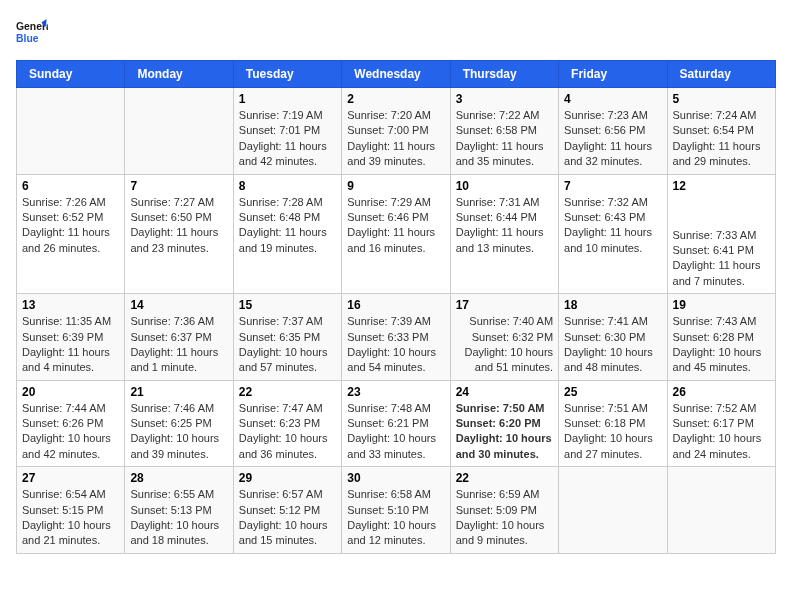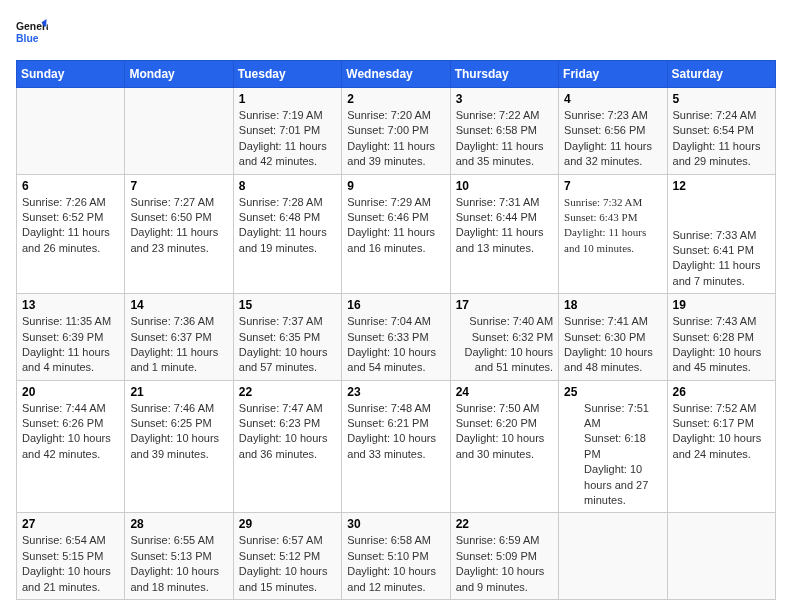--- a/index.html
+++ b/index.html
@@ -36,21 +36,21 @@
       color: #444;
     }
     table {
       width: 100%;
       border-collapse: collapse;
       font-size: 11px;
     }
     thead tr th {
       background: #2563eb;
       color: #fff;
-      padding: 6px 4px;
+      padding: 6px 12px;
       text-align: left;
       font-size: 12px;
       border: 1px solid #1d55d4;
     }
     tbody tr td {
       border: 1px solid #ccc;
       vertical-align: top;
       padding: 4px 5px;
       min-height: 80px;
       width: 107px;
@@ -163,21 +163,21 @@
 Daylight: 11 hours and 16 minutes.</div>
         </td>
         <td>
           <span class="day-num">10</span>
           <div class="day-info" style="white-space: pre-line;">Sunrise: 7:31 AM
 Sunset: 6:44 PM
 Daylight: 11 hours and 13 minutes.</div>
         </td>
         <td>
           <span class="day-num">7</span>
-          <div class="day-info" style="white-space: pre-line; font-family: Liberation Serif, serif;">Sunrise: 7:32 AM
+          <div class="day-info" style="white-space: pre-line;">Sunrise: 7:32 AM
 Sunset: 6:43 PM
 Daylight: 11 hours and 10 minutes.</div>
         </td>
         <td>
           <span class="day-num">12</span>
           <div class="day-info" style="white-space: pre-line; margin-top: 35px;">Sunrise: 7:33 AM
 Sunset: 6:41 PM
 Daylight: 11 hours and 7 minutes.</div>
         </td>
       </tr>
@@ -195,21 +195,21 @@
 Daylight: 11 hours and 1 minute.</div>
         </td>
         <td>
           <span class="day-num">15</span>
           <div class="day-info" style="white-space: pre-line;">Sunrise: 7:37 AM
 Sunset: 6:35 PM
 Daylight: 10 hours and 57 minutes.</div>
         </td>
         <td>
           <span class="day-num">16</span>
-          <div class="day-info" style="white-space: pre-line;">Sunrise: 7:04 AM
+          <div class="day-info" style="white-space: pre-line;">Sunrise: 7:39 AM
 Sunset: 6:33 PM
 Daylight: 10 hours and 54 minutes.</div>
         </td>
         <td>
           <span class="day-num">17</span>
           <div class="day-info" style="white-space: pre-line; text-align: right;">Sunrise: 7:40 AM
 Sunset: 6:32 PM
 Daylight: 10 hours and 51 minutes.</div>
         </td>
         <td>
@@ -245,27 +245,27 @@
 Daylight: 10 hours and 36 minutes.</div>
         </td>
         <td>
           <span class="day-num">23</span>
           <div class="day-info" style="white-space: pre-line;">Sunrise: 7:48 AM
 Sunset: 6:21 PM
 Daylight: 10 hours and 33 minutes.</div>
         </td>
         <td>
           <span class="day-num">24</span>
-          <div class="day-info" style="white-space: pre-line;">Sunrise: 7:50 AM
+          <div class="day-info" style="white-space: pre-line; font-weight: bold;">Sunrise: 7:50 AM
 Sunset: 6:20 PM
 Daylight: 10 hours and 30 minutes.</div>
         </td>
         <td>
           <span class="day-num">25</span>
-          <div class="day-info" style="white-space: pre-line; margin-left: 20px;">Sunrise: 7:51 AM
+          <div class="day-info" style="white-space: pre-line;">Sunrise: 7:51 AM
 Sunset: 6:18 PM
 Daylight: 10 hours and 27 minutes.</div>
         </td>
         <td>
           <span class="day-num">26</span>
           <div class="day-info" style="white-space: pre-line;">Sunrise: 7:52 AM
 Sunset: 6:17 PM
 Daylight: 10 hours and 24 minutes.</div>
         </td>
       </tr>

